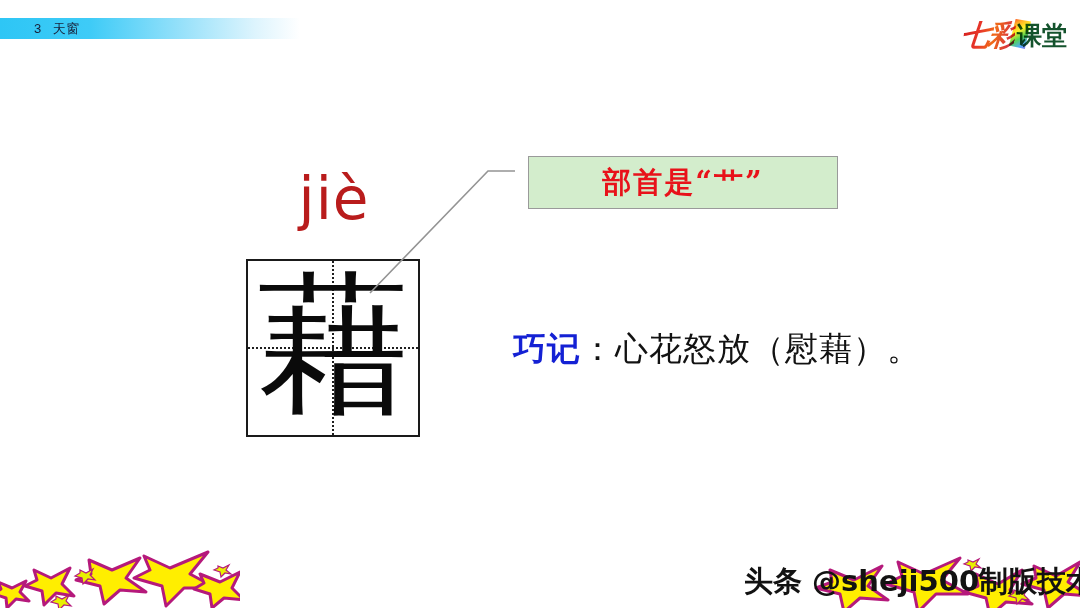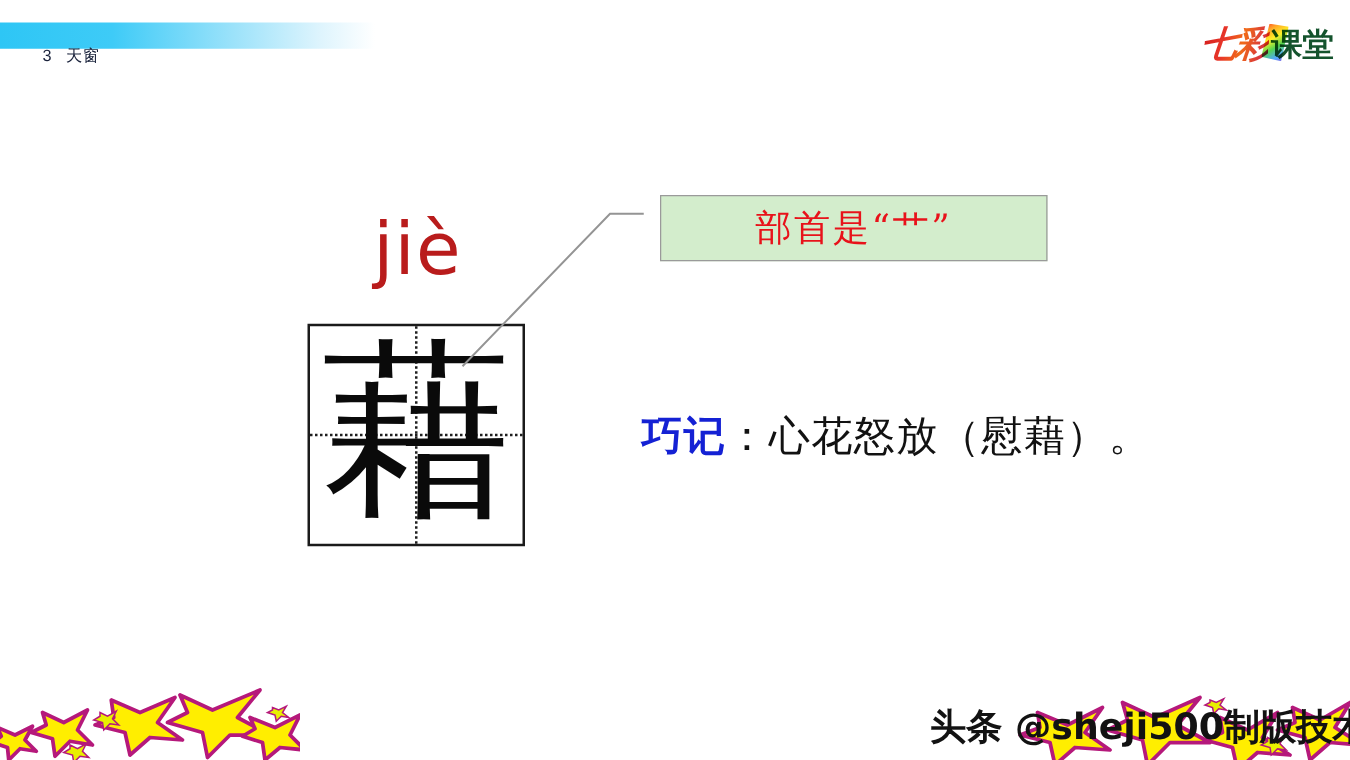--- a/index.html
+++ b/index.html
@@ -28,21 +28,20 @@
     position: absolute;
     left: 34px;
     top: 19px;
     height: 19px;
     line-height: 19px;
     font-size: 13px;
     color: #18213a;
     font-family: "Liberation Sans", sans-serif;
     letter-spacing: 0.5px;
     white-space: nowrap;
-    margin-top: 16px;
   }
   #header-title .num {
     margin-right: 11px;
   }
 
   
   #logo {
     position: absolute;
     right: 13px;
     top: 17px;
@@ -166,21 +165,21 @@
     border: 1px solid #9a9a9a;
     box-sizing: border-box;
     display: flex;
     align-items: center;
     justify-content: center;
   }
   #radical-box .radical-text {
     font-size: 29px;
     color: #e8121a;
     font-family: "DejaVu Serif", serif;
-    font-weight: normal;
+    font-weight: bold;
     letter-spacing: 2px;
     white-space: nowrap;
   }
 
   
   #mnemonic {
     position: absolute;
     left: 513px;
     top: 327px;
     font-size: 33px;

